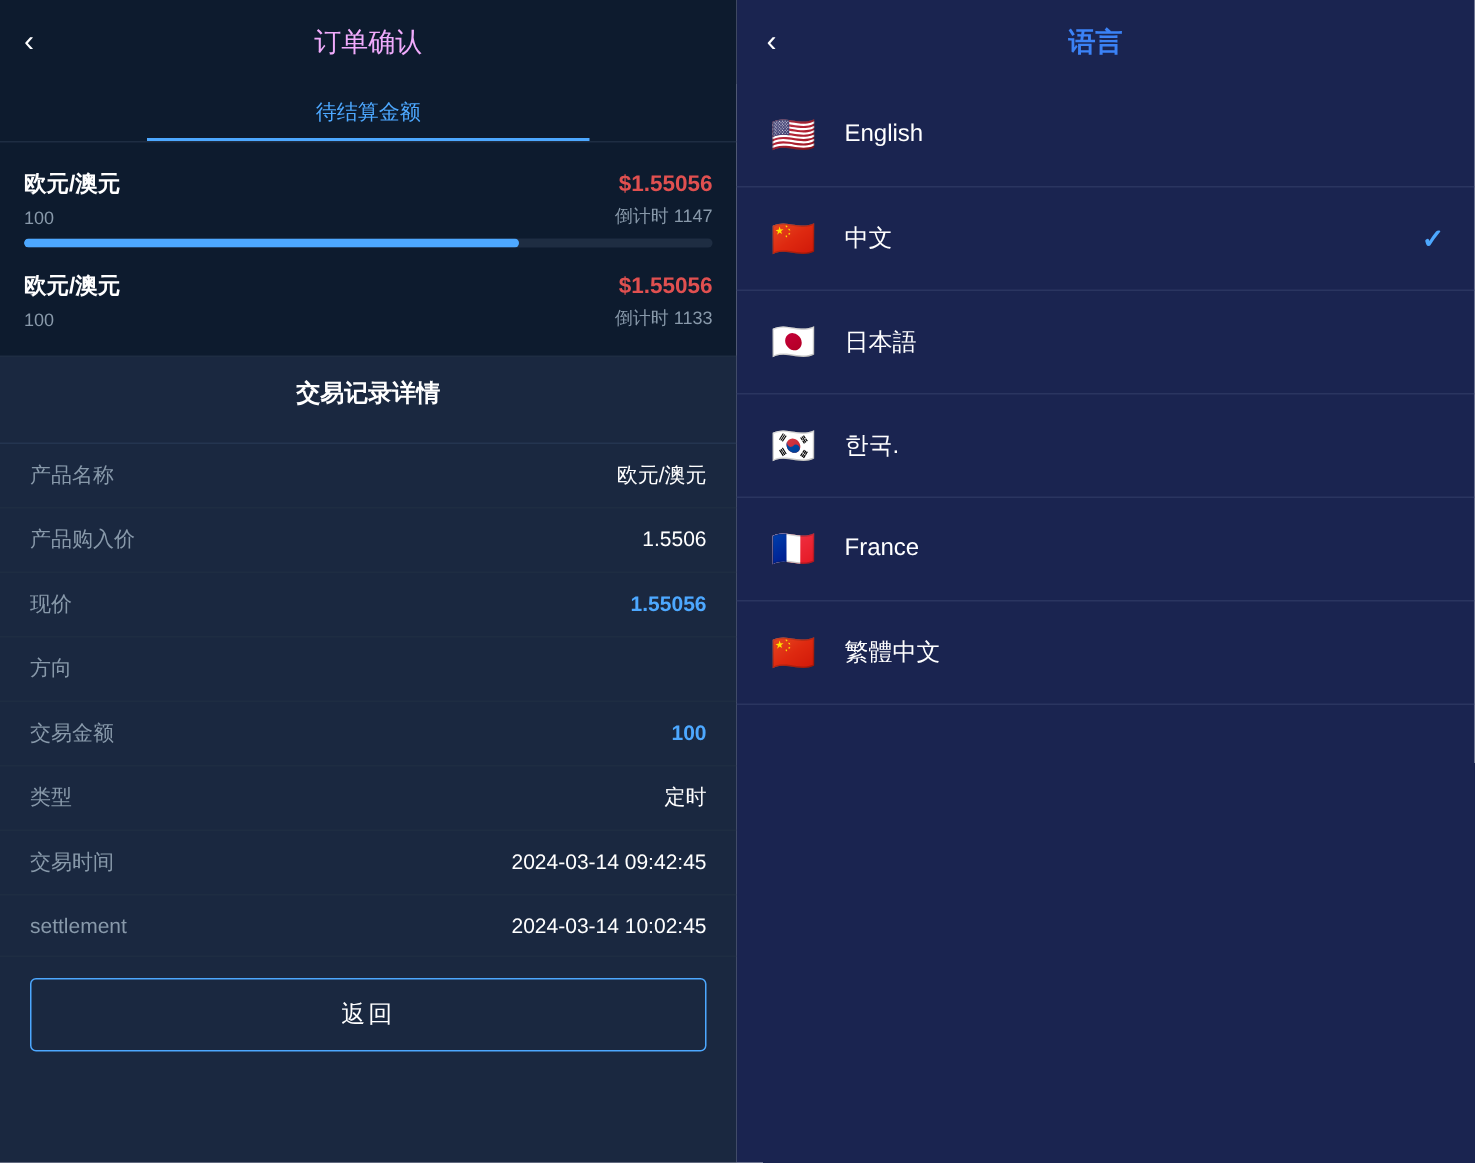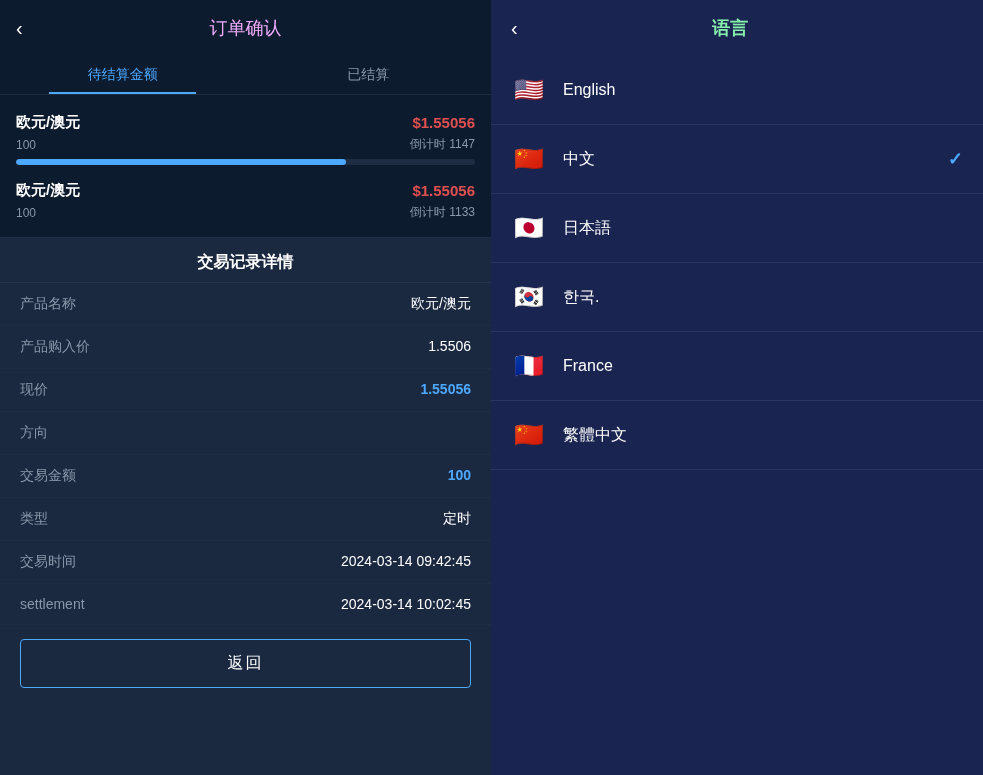--- a/index.html
+++ b/index.html
@@ -120,21 +120,21 @@
     }
 
     
     .detail-panel {
       background: #1a2840;
       flex: 1;
       overflow-y: auto;
     }
     .detail-header {
       text-align: center;
-      padding: 14px 0 9px;
+      padding: 14px 0 22px;
       font-size: 16px;
       font-weight: 600;
       color: #fff;
       border-bottom: 1px solid #243550;
     }
     .detail-row {
       display: flex;
       justify-content: space-between;
       align-items: flex-start;
       padding: 12px 20px;
@@ -189,21 +189,21 @@
       cursor: pointer;
       background: none;
       border: none;
       margin-right: 16px;
     }
     .right-header .title {
       flex: 1;
       text-align: center;
       font-size: 18px;
       font-weight: 600;
-      color: #86efac;
+      color: #3b82f6;
       margin-right: 36px;
     }
 
     .lang-list {
       flex: 1;
       overflow-y: auto;
     }
     .lang-item {
       display: flex;
       align-items: center;
@@ -240,21 +240,20 @@
 <body>
 
 <div class="left-panel">
   <div class="left-header">
     <button class="back-btn">‹</button>
     <span class="title">订单确认</span>
   </div>
 
   <div class="tabs">
     <div class="tab active">待结算金额</div>
-    <div class="tab">已结算</div>
   </div>
 
   <div class="order-list">
     <div class="order-item">
       <div class="order-row1">
         <span class="order-pair">欧元/澳元</span>
         <span class="order-price">$1.55056</span>
       </div>
       <div class="order-row2">
         <span>100</span>

